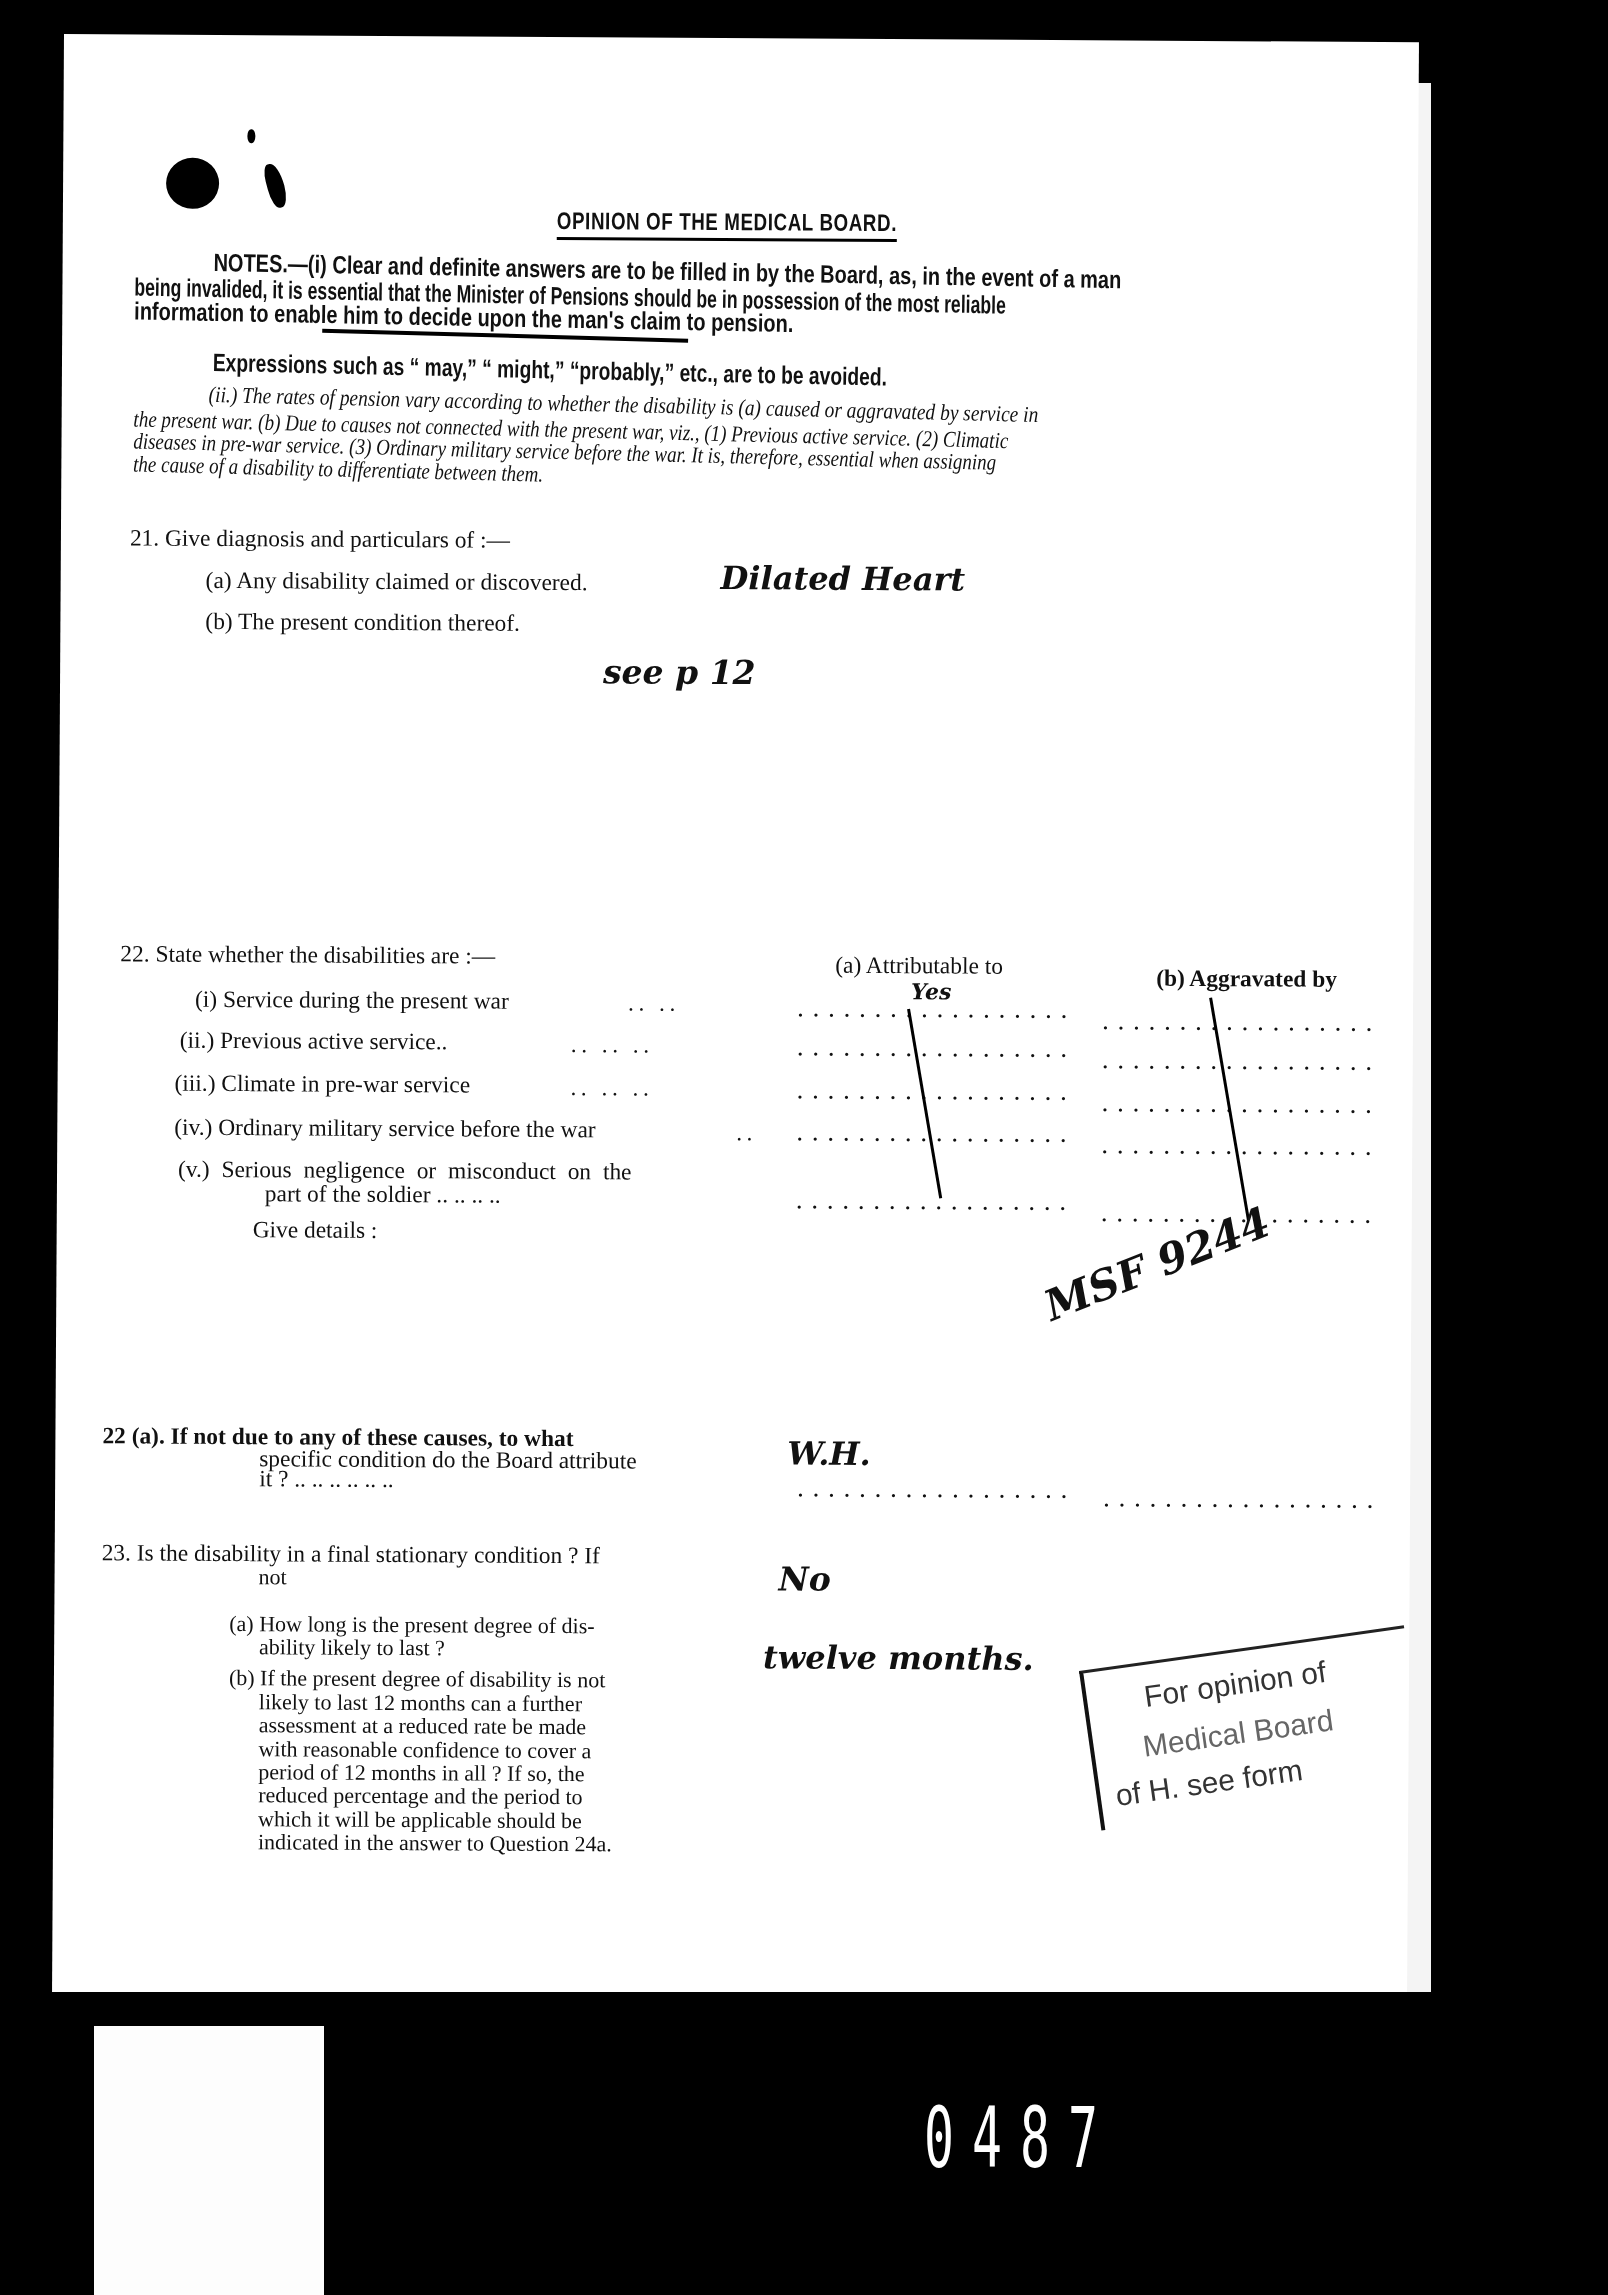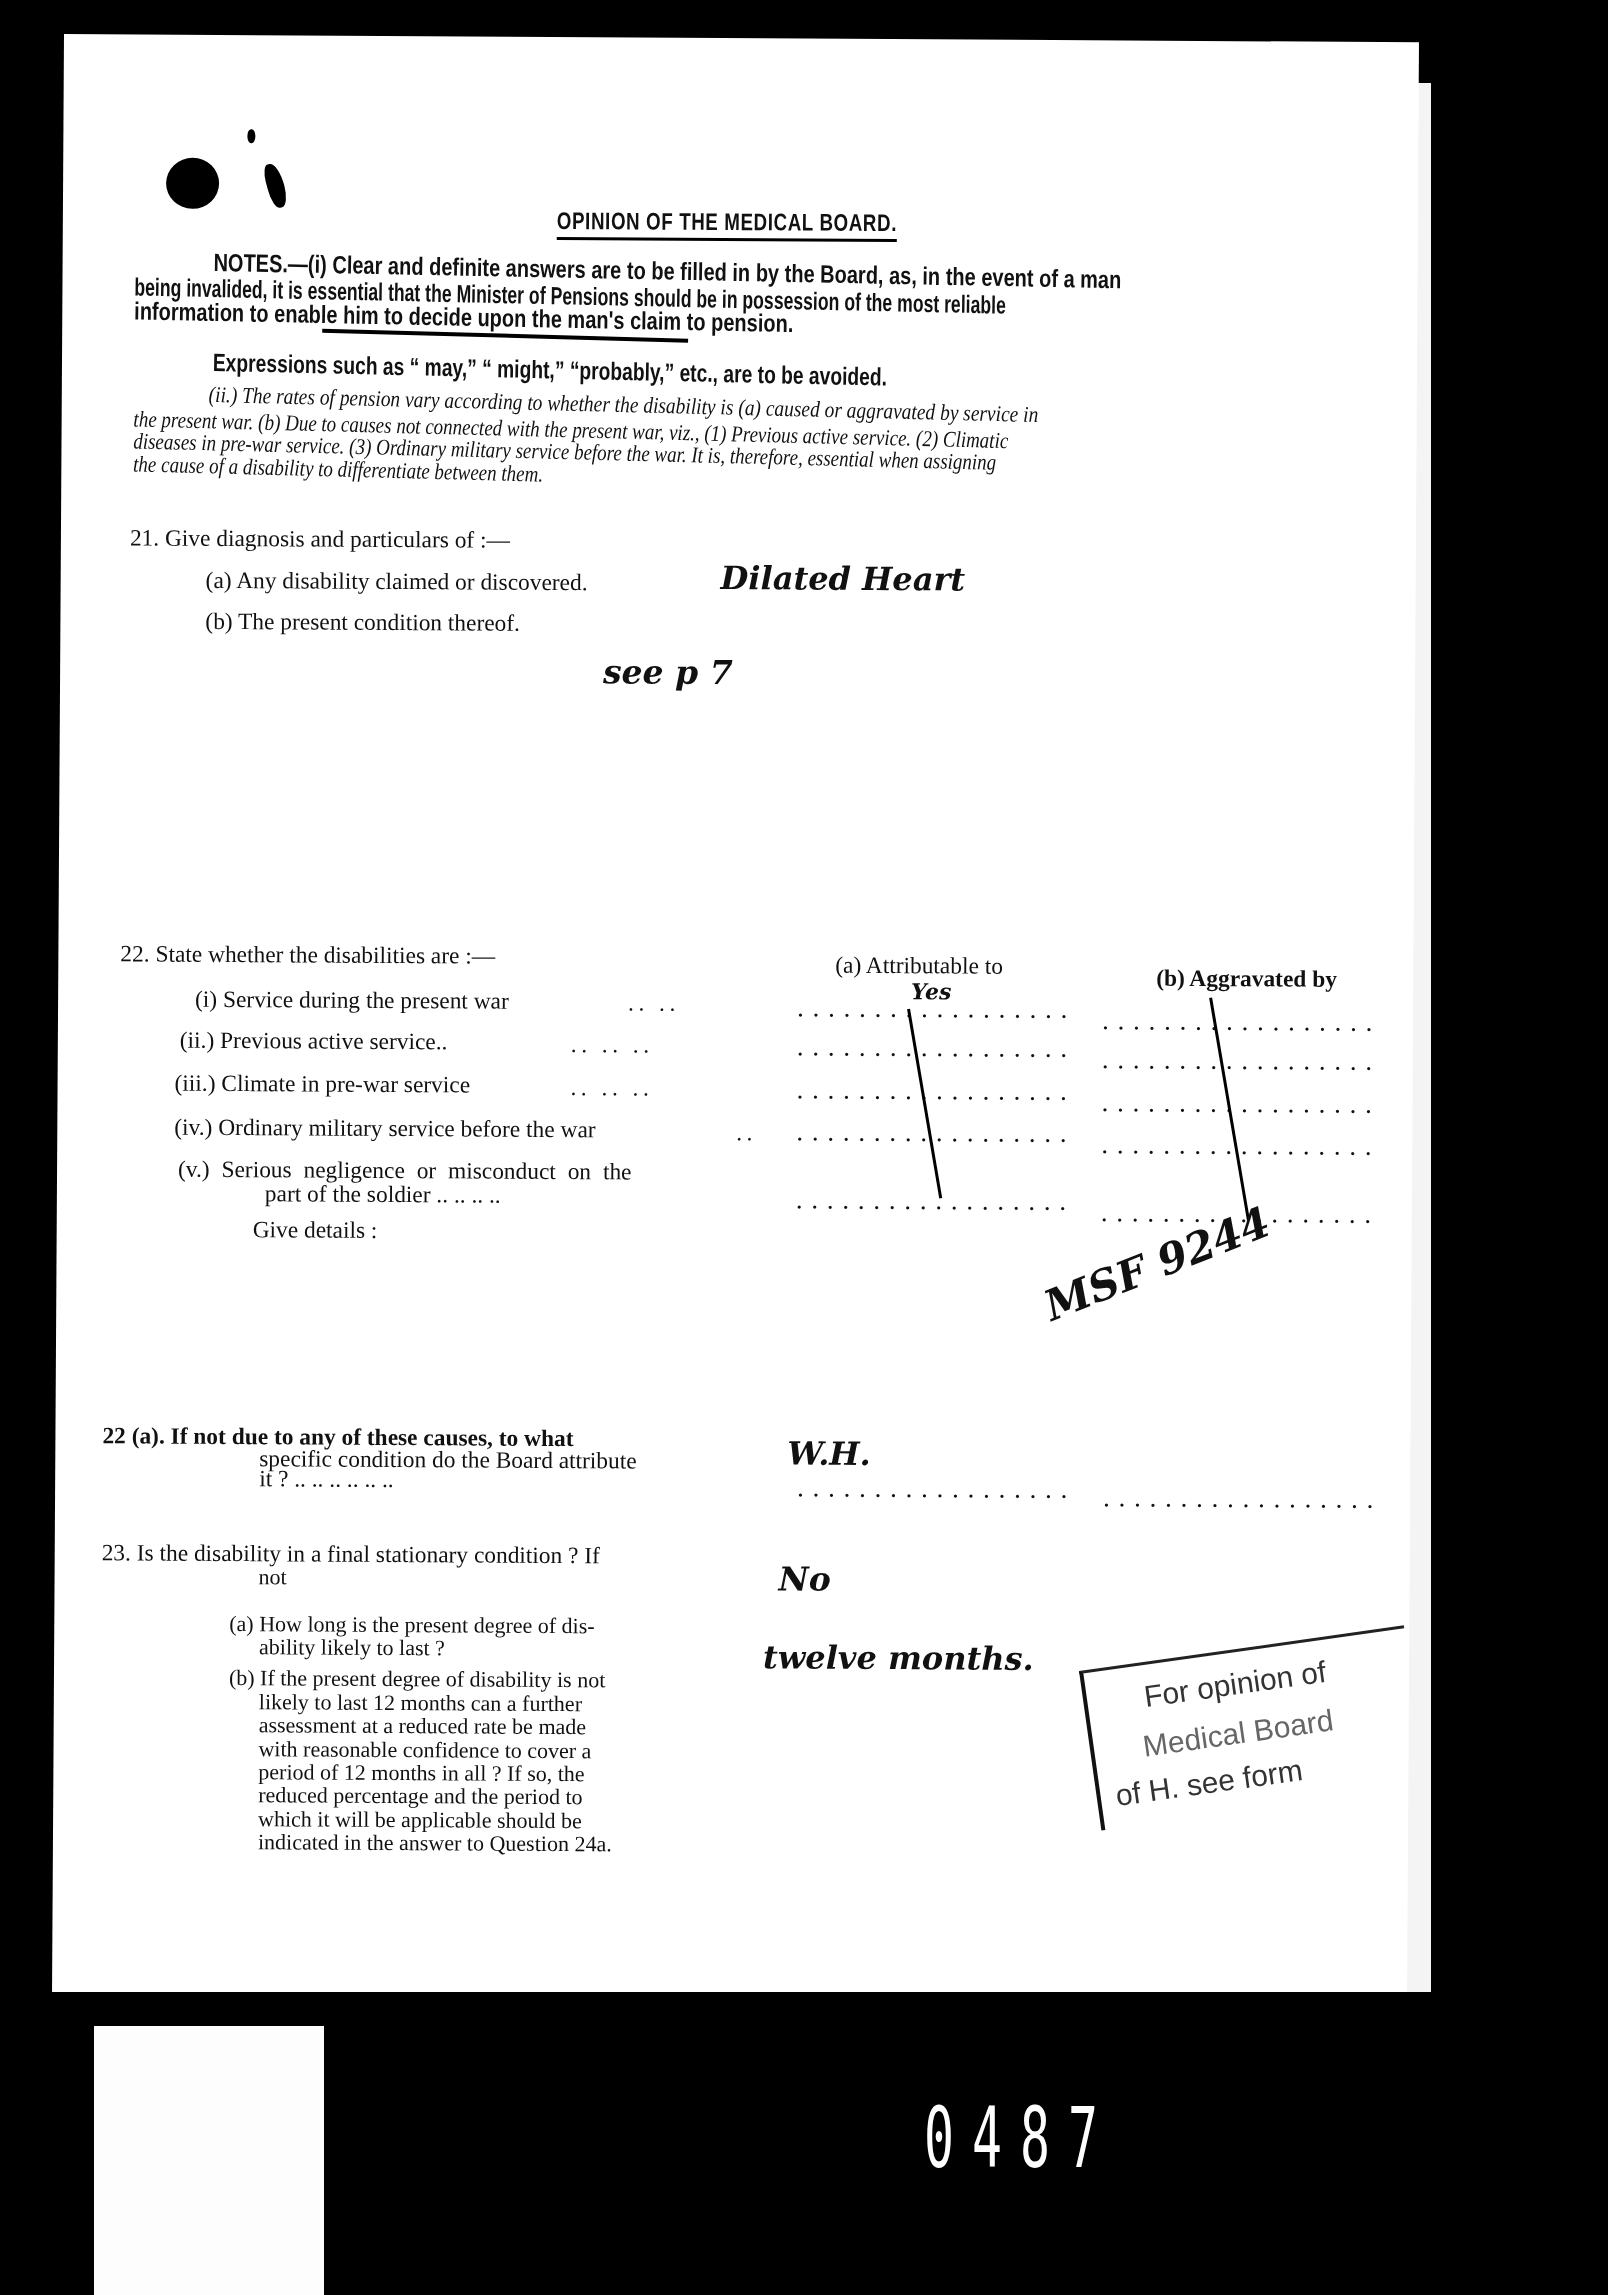--- a/index.html
+++ b/index.html
@@ -68,21 +68,21 @@
 
   <div class="abs italic-notes" style="left:147px;top:349px;transform:scaleX(0.86) rotate(0.9deg);">(ii.)  The rates of pension vary according to whether the disability is (a) caused or aggravated by service in</div>
   <div class="abs italic-notes" style="left:72px;top:374px;transform:scaleX(0.84) rotate(0.9deg);">the present war.  (b) Due to causes not connected with the present war, viz., (1) Previous active service.  (2) Climatic</div>
   <div class="abs italic-notes" style="left:72px;top:396px;transform:scaleX(0.84) rotate(0.9deg);">diseases in pre-war service.  (3) Ordinary military service before the war.  It is, therefore, essential when assigning</div>
   <div class="abs italic-notes" style="left:72px;top:419px;transform:scaleX(0.84) rotate(0.9deg);">the cause of a disability to differentiate between them.</div>
 
   <div class="abs q" style="left:69px;top:490px;">21. Give diagnosis and particulars of :—</div>
   <div class="abs q" style="left:145px;top:532px;">(a) Any disability claimed or discovered.</div>
   <div class="abs hand" style="left:660px;top:521px;font-size:32px;">Dilated Heart</div>
   <div class="abs q" style="left:145px;top:573px;">(b) The present condition thereof.</div>
-  <div class="abs hand" style="left:543px;top:615px;font-size:33px;">see p 7</div>
+  <div class="abs hand" style="left:543px;top:615px;font-size:33px;">see p 12</div>
 
   <div class="abs q" style="left:62px;top:906px;">22. State whether the disabilities are :—</div>
   <div class="abs q" style="left:777px;top:913px;">(a) Attributable to</div>
   <div class="abs q" style="left:1098px;top:924px;font-weight:bold;">(b) Aggravated by</div>
 
   <div class="abs q" style="left:137px;top:951px;">(i) Service during the present war</div>
   <div class="abs q" style="left:570px;top:952px;letter-spacing:4.5px;">..    ..</div>
   <div class="abs dots" style="left:740px;top:961px;">..................</div>
   <div class="abs dots" style="left:1045px;top:972px;">..................</div>
   <div class="abs hand" style="left:853px;top:939px;font-size:22px;">Yes</div>

